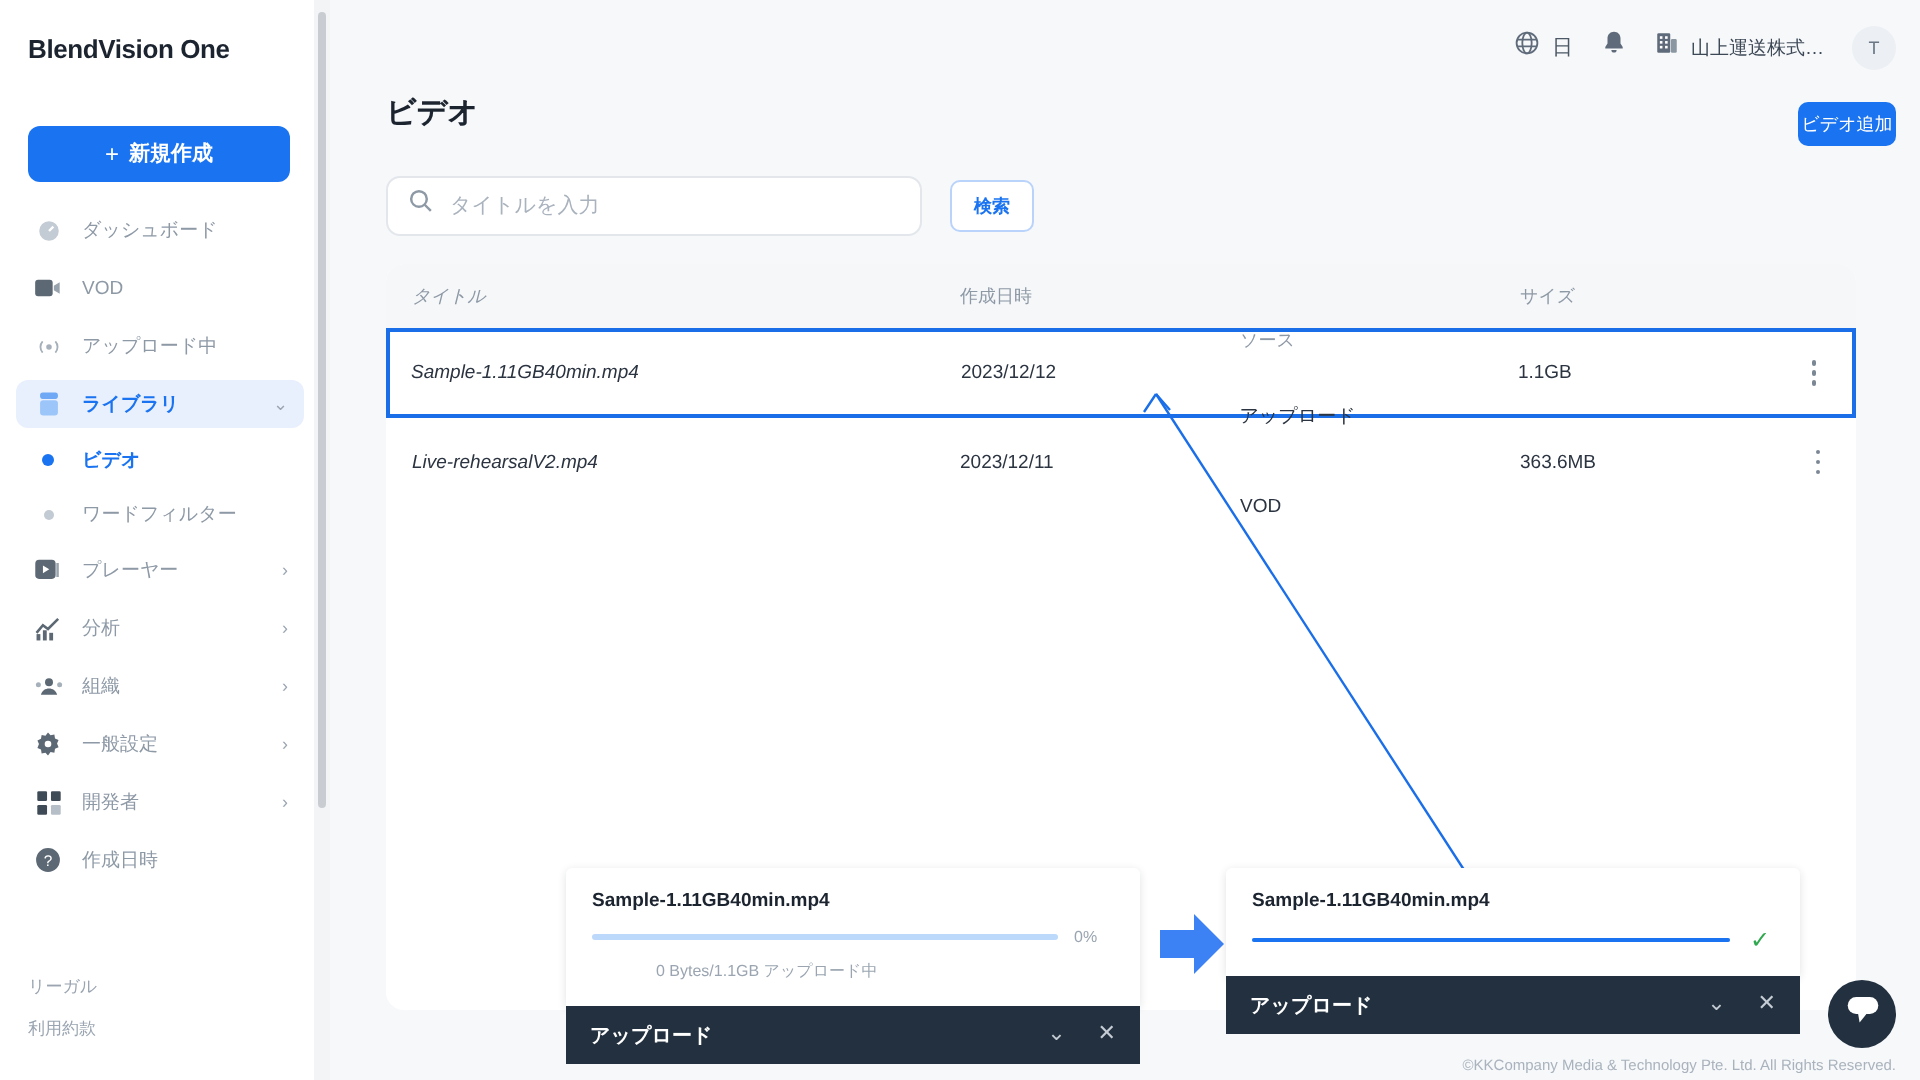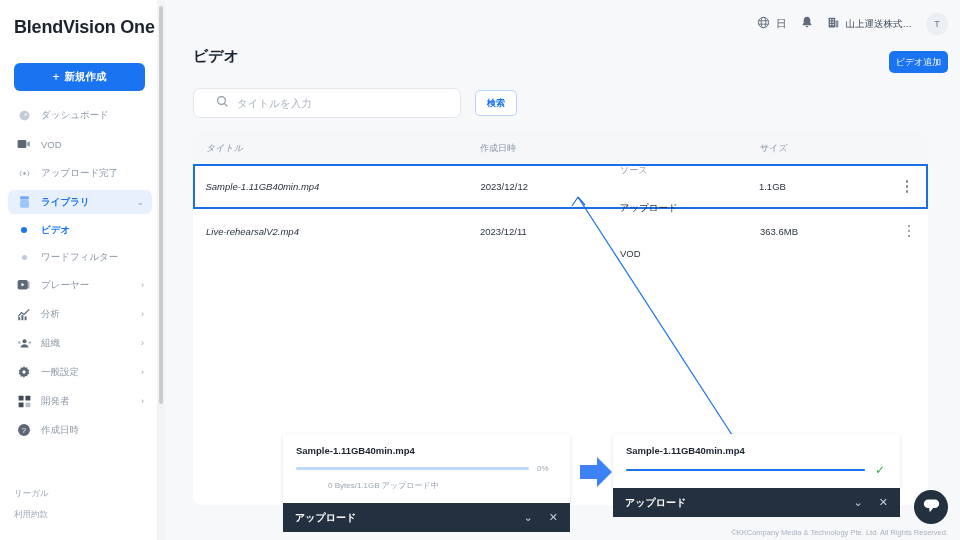--- a/index.html
+++ b/index.html
@@ -10,21 +10,21 @@
     overflow: hidden;
   }
   #app { position: relative; width: 960px; height: 540px; background: #f6f8fa; }
 
   
   .sidebar {
     position: absolute; left: 0; top: 0; width: 160px; height: 540px;
     background: #ffffff; overflow: hidden;
   }
   .brand {
-    font-size: 18px; font-weight: bold; color: #1c2430;
+    font-size: 13px; font-weight: bold; color: #1c2430;
     letter-spacing: -0.2px; padding: 17px 0 0 14px;
   }
   .new-btn {
     position: absolute; left: 14px; top: 63px; width: 131px; height: 28px;
     background: #1a73f0; border-radius: 6px; color: #fff;
     font-size: 10.5px; font-weight: bold;
     display: flex; align-items: center; justify-content: center; gap: 5px;
     cursor: pointer;
   }
   .new-btn .plus { font-size: 12px; font-weight: normal; line-height: 1; }
@@ -80,29 +80,29 @@
   .topbar .lang-txt { font-size: 10.5px; color: #4d5866; margin-left: 6px; }
   .topbar .org-txt { font-size: 9.5px; color: #3d4856; margin-left: 6px; max-width: 90px; overflow: hidden; white-space: nowrap; }
   .avatar {
     width: 22px; height: 22px; border-radius: 50%; background: #eceff3;
     display: flex; align-items: center; justify-content: center;
     font-size: 9px; color: #6b7785; margin-left: 14px; cursor: pointer;
   }
 
   .page-title { position: absolute; left: 28px; top: 47px; font-size: 15px; font-weight: bold; color: #1c2430; }
   .add-btn {
-    position: absolute; right: 12px; top: 51px; width: 59px; height: 22px;
+    position: absolute; right: 12px; top: 51px; width: 49px; height: 22px;
     background: #1a73f0; border-radius: 5px; color: #fff; font-size: 9px;
     display: flex; align-items: center; justify-content: center; cursor: pointer;
   }
 
   .searchbar { position: absolute; left: 28px; top: 88px; display: flex; align-items: center; gap: 14px; }
   .search-wrap {
     width: 268px; height: 30px; background: #fff; border: 1px solid #e3e7ec;
-    border-radius: 7px; display: flex; align-items: center; padding: 0 22px;
+    border-radius: 7px; display: flex; align-items: center; padding: 0 10px;
   }
   .search-wrap svg { flex: 0 0 13px; margin-right: 8px; }
   .search-wrap input {
     border: 0; outline: 0; font-size: 10.5px; color: #1c2430; width: 100%;
     font-family: inherit; background: transparent;
   }
   .search-wrap input::placeholder { color: #a9b2bd; }
   .search-btn {
     width: 42px; height: 26px; border: 1px solid #b9d3fa; border-radius: 5px;
     background: #fff; color: #1a73f0; font-size: 9px; font-weight: bold;
@@ -199,21 +199,21 @@
         </span>
         <span class="lbl">VOD</span>
       </div>
       <div class="nav-item">
         <span class="ico">
           <svg width="15" height="13" viewBox="0 0 26 20" fill="none" stroke="#a6b0ba" stroke-width="1.6">
               <circle cx="13" cy="10" r="2.4" fill="#a6b0ba" stroke="none"></circle>
               <path d="M7.5 5.2a7 7 0 000 9.6M18.5 5.2a7 7 0 010 9.6"></path>
             </svg>
         </span>
-        <span class="lbl">アップロード完了</span>
+        <span class="lbl">アップロード中</span>
       </div>
 
       <div class="nav-item active">
         <span class="ico">
           <svg width="13" height="14" viewBox="0 0 20 22">
               <rect x="3" y="2" width="14" height="5" rx="2" fill="#6fa8f5"></rect>
               <rect x="3" y="8" width="14" height="12" rx="2.5" fill="#9cc5fa"></rect>
             </svg>
         </span>
         <span class="lbl">ライブラリ</span>

